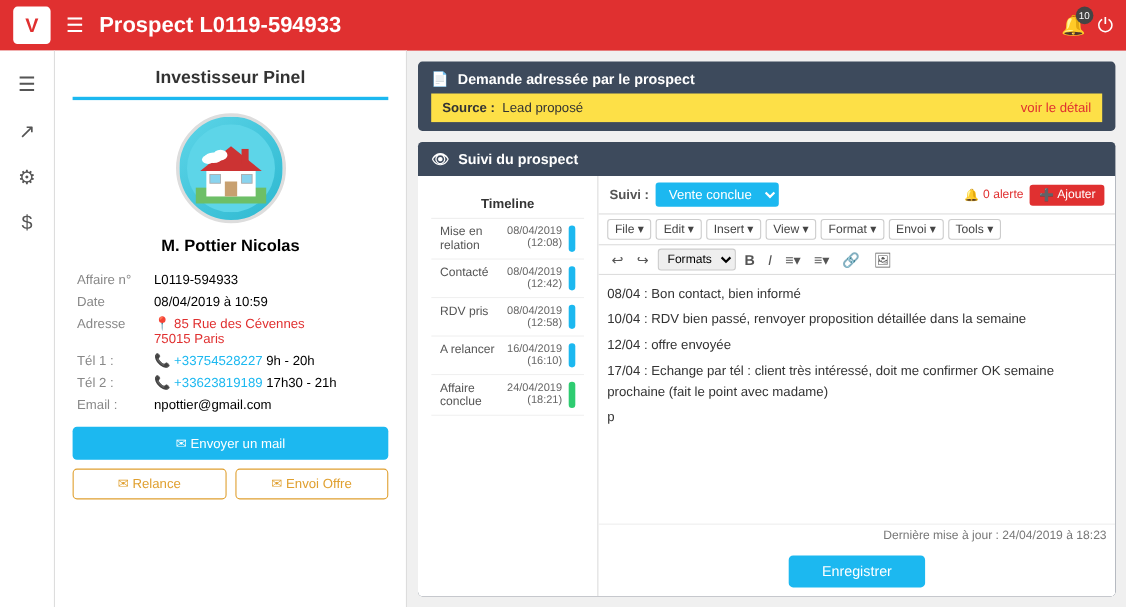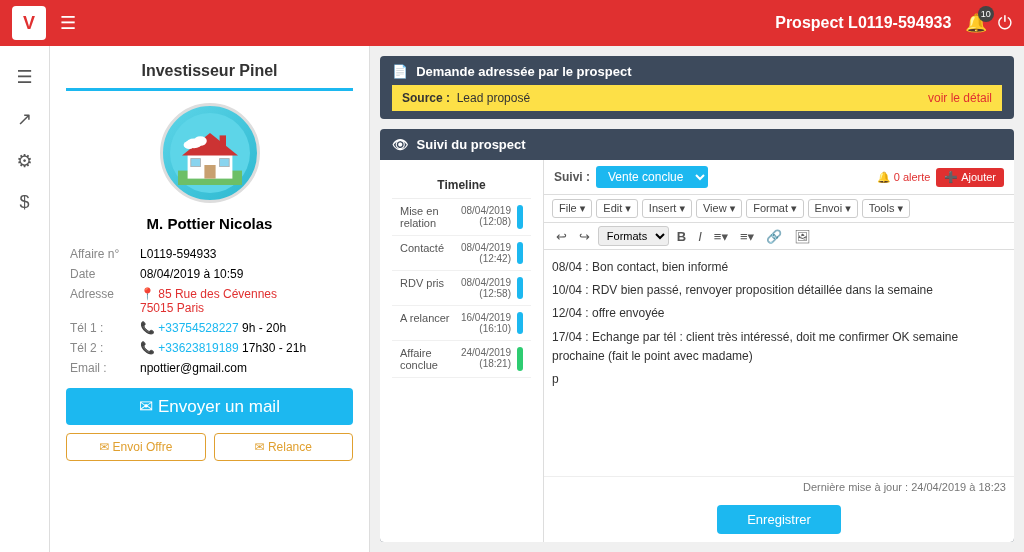--- a/index.html
+++ b/index.html
@@ -26,24 +26,23 @@
       justify-content: center;
       border-radius: 4px;
     }
     .navbar-hamburger {
       color: white;
       font-size: 18px;
       cursor: pointer;
     }
     .navbar-title {
       color: white;
-      font-size: 16px;
+      font-size: 20px;
       font-weight: 600;
       flex: 1;
-      text-align: right;
     }
     .navbar-icons {
       display: flex;
       align-items: center;
       gap: 10px;
     }
     .navbar-bell {
       position: relative;
       color: white;
       font-size: 18px;
@@ -150,21 +149,21 @@
     .red-text { color: #e03030; }
     .blue-text { color: #1cb8f0; }
     .btn-blue {
       background: #1cb8f0;
       color: white;
       border: none;
       border-radius: 4px;
       padding: 8px 14px;
       width: 100%;
       cursor: pointer;
-      font-size: 17px;
+      font-size: 12px;
       margin-top: 10px;
     }
     .btn-row {
       display: flex;
       gap: 8px;
       margin-top: 8px;
     }
     .btn-outline-yellow {
       flex: 1;
       background: white;
@@ -497,22 +496,22 @@
         </td>
       </tr>
       <tr>
         <td>Email :</td>
         <td>npottier@gmail.com</td>
       </tr>
     </tbody>
       </table>
     <button class="btn-blue">✉ Envoyer un mail</button>
     <div class="btn-row">
+      <button class="btn-outline-yellow">✉ Relance</button>
       <button class="btn-outline-yellow">✉ Envoi Offre</button>
-      <button class="btn-outline-yellow">✉ Relance</button>
     </div>
   </div>
 
   <div class="right-panel">
 
     <div class="demande-box">
       <div class="demande-header">
         <span>📄</span>
         <span>Demande adressée par le prospect</span>
       </div>

